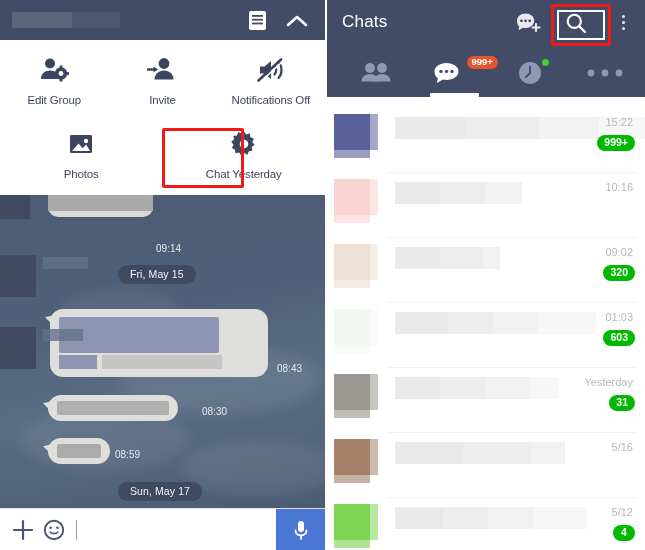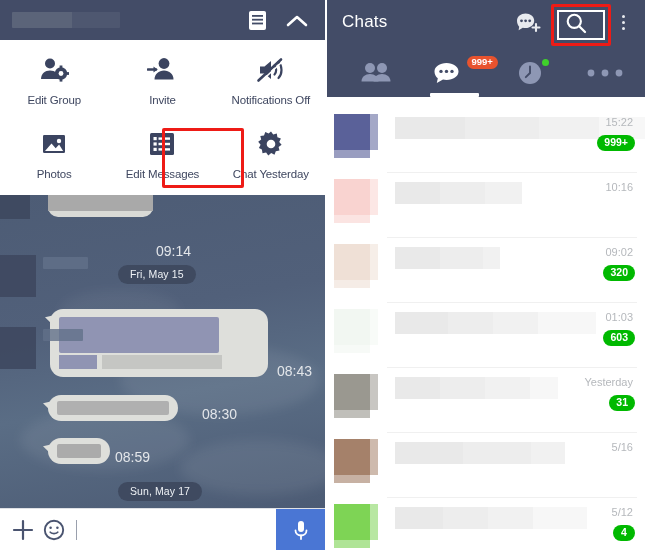--- a/index.html
+++ b/index.html
@@ -106,21 +106,21 @@
   #bub1{left:50px;top:114px;width:218px;height:68px;}
   #bub1 .inner{background:#9094b3;left:9px;top:8px;width:160px;height:36px;}
   #bub1 .inner2{position:absolute;left:9px;top:46px;width:38px;height:14px;background:#9094b3;}
   #bub1 .inner3{position:absolute;left:52px;top:46px;width:120px;height:14px;background:#c5c6c3;}
   #bub2{left:48px;top:200px;width:130px;height:26px;border-radius:13px;}
   #bub2 .inner{left:9px;top:6px;right:9px;bottom:6px;background:#b0b0b0;border-radius:2px;}
   #bub3{left:48px;top:243px;width:62px;height:26px;border-radius:13px;}
   #bub3 .inner{left:9px;top:6px;right:9px;bottom:6px;background:#ababab;border-radius:2px;}
 
   .msg-time{
-    position:absolute;font-size:14px;color:#e3e6ea;
+    position:absolute;font-size:10px;color:#e3e6ea;
   }
   #t0{left:156px;top:48px;}
   #t1{left:277px;top:168px;}
   #t2{left:186px;top:211px;padding-left:16px;}
   #t3{left:115px;top:254px;}
 
   .date-pill{
     position:absolute;background:#3f4a60;color:#eef1f5;
     font-size:10.5px;border-radius:10px;padding:3px 12px 4px;
     letter-spacing:0.1px;
@@ -284,36 +284,20 @@
           <div class="menu-ico">
             <svg width="30" height="28" viewBox="0 0 30 28">
               <rect x="4" y="5" width="22" height="18" rx="1.2" fill="#3b4460"></rect>
               <path d="M6 21l6.5-7.5 4.2 4.7 3.4-3.6 4 6.4z" fill="#ffffff"></path>
               <circle cx="20" cy="11" r="2.2" fill="#ffffff"></circle>
             </svg>
           </div>
           <div class="menu-lbl">Photos</div>
         </div>
 
-        <div class="menu-cell">
-          <div class="menu-ico">
-            <svg width="26" height="26" viewBox="0 0 26 26">
-              <rect x="1" y="2" width="24" height="22" rx="1.5" fill="#3b4460"></rect>
-              <g fill="#ffffff">
-                <rect x="4.5" y="6" width="3.2" height="3.2"></rect>
-                <rect x="9.5" y="6.4" width="11.5" height="2.4"></rect>
-                <rect x="4.5" y="11.4" width="3.2" height="3.2"></rect>
-                <rect x="9.5" y="11.8" width="11.5" height="2.4"></rect>
-                <rect x="4.5" y="16.8" width="3.2" height="3.2"></rect>
-                <rect x="9.5" y="17.2" width="11.5" height="2.4"></rect>
-              </g>
-            </svg>
-          </div>
-          <div class="menu-lbl">Edit Messages</div>
-        </div>
 
         <div class="menu-cell">
           <div class="menu-ico">
             <svg width="28" height="28" viewBox="0 0 28 28">
               <path d="M14 1.5l2.2 3.0 3.6-.9.6 3.7 3.5 1.3-1.7 3.3 2.4 2.9-3.0 2.2.9 3.6-3.7.6-1.3 3.5-3.3-1.7-2.9 2.4-2.2-3.0-3.6.9-.6-3.7L1.9 18l1.7-3.3L1.2 11.8l3.0-2.2-.9-3.6 3.7-.6L8.3 1.9l3.3 1.7z" fill="#3b4460"></path>
               <circle cx="14" cy="14" r="4.3" fill="#ffffff"></circle>
             </svg>
           </div>
           <div class="menu-lbl">Chat Yesterday</div>
         </div>

